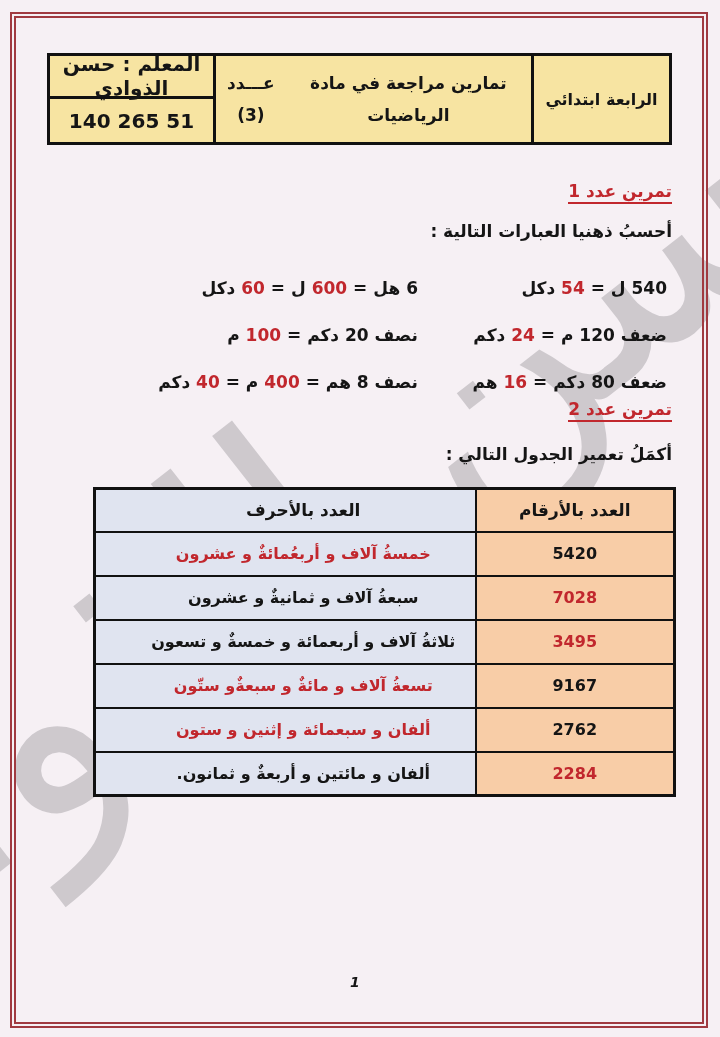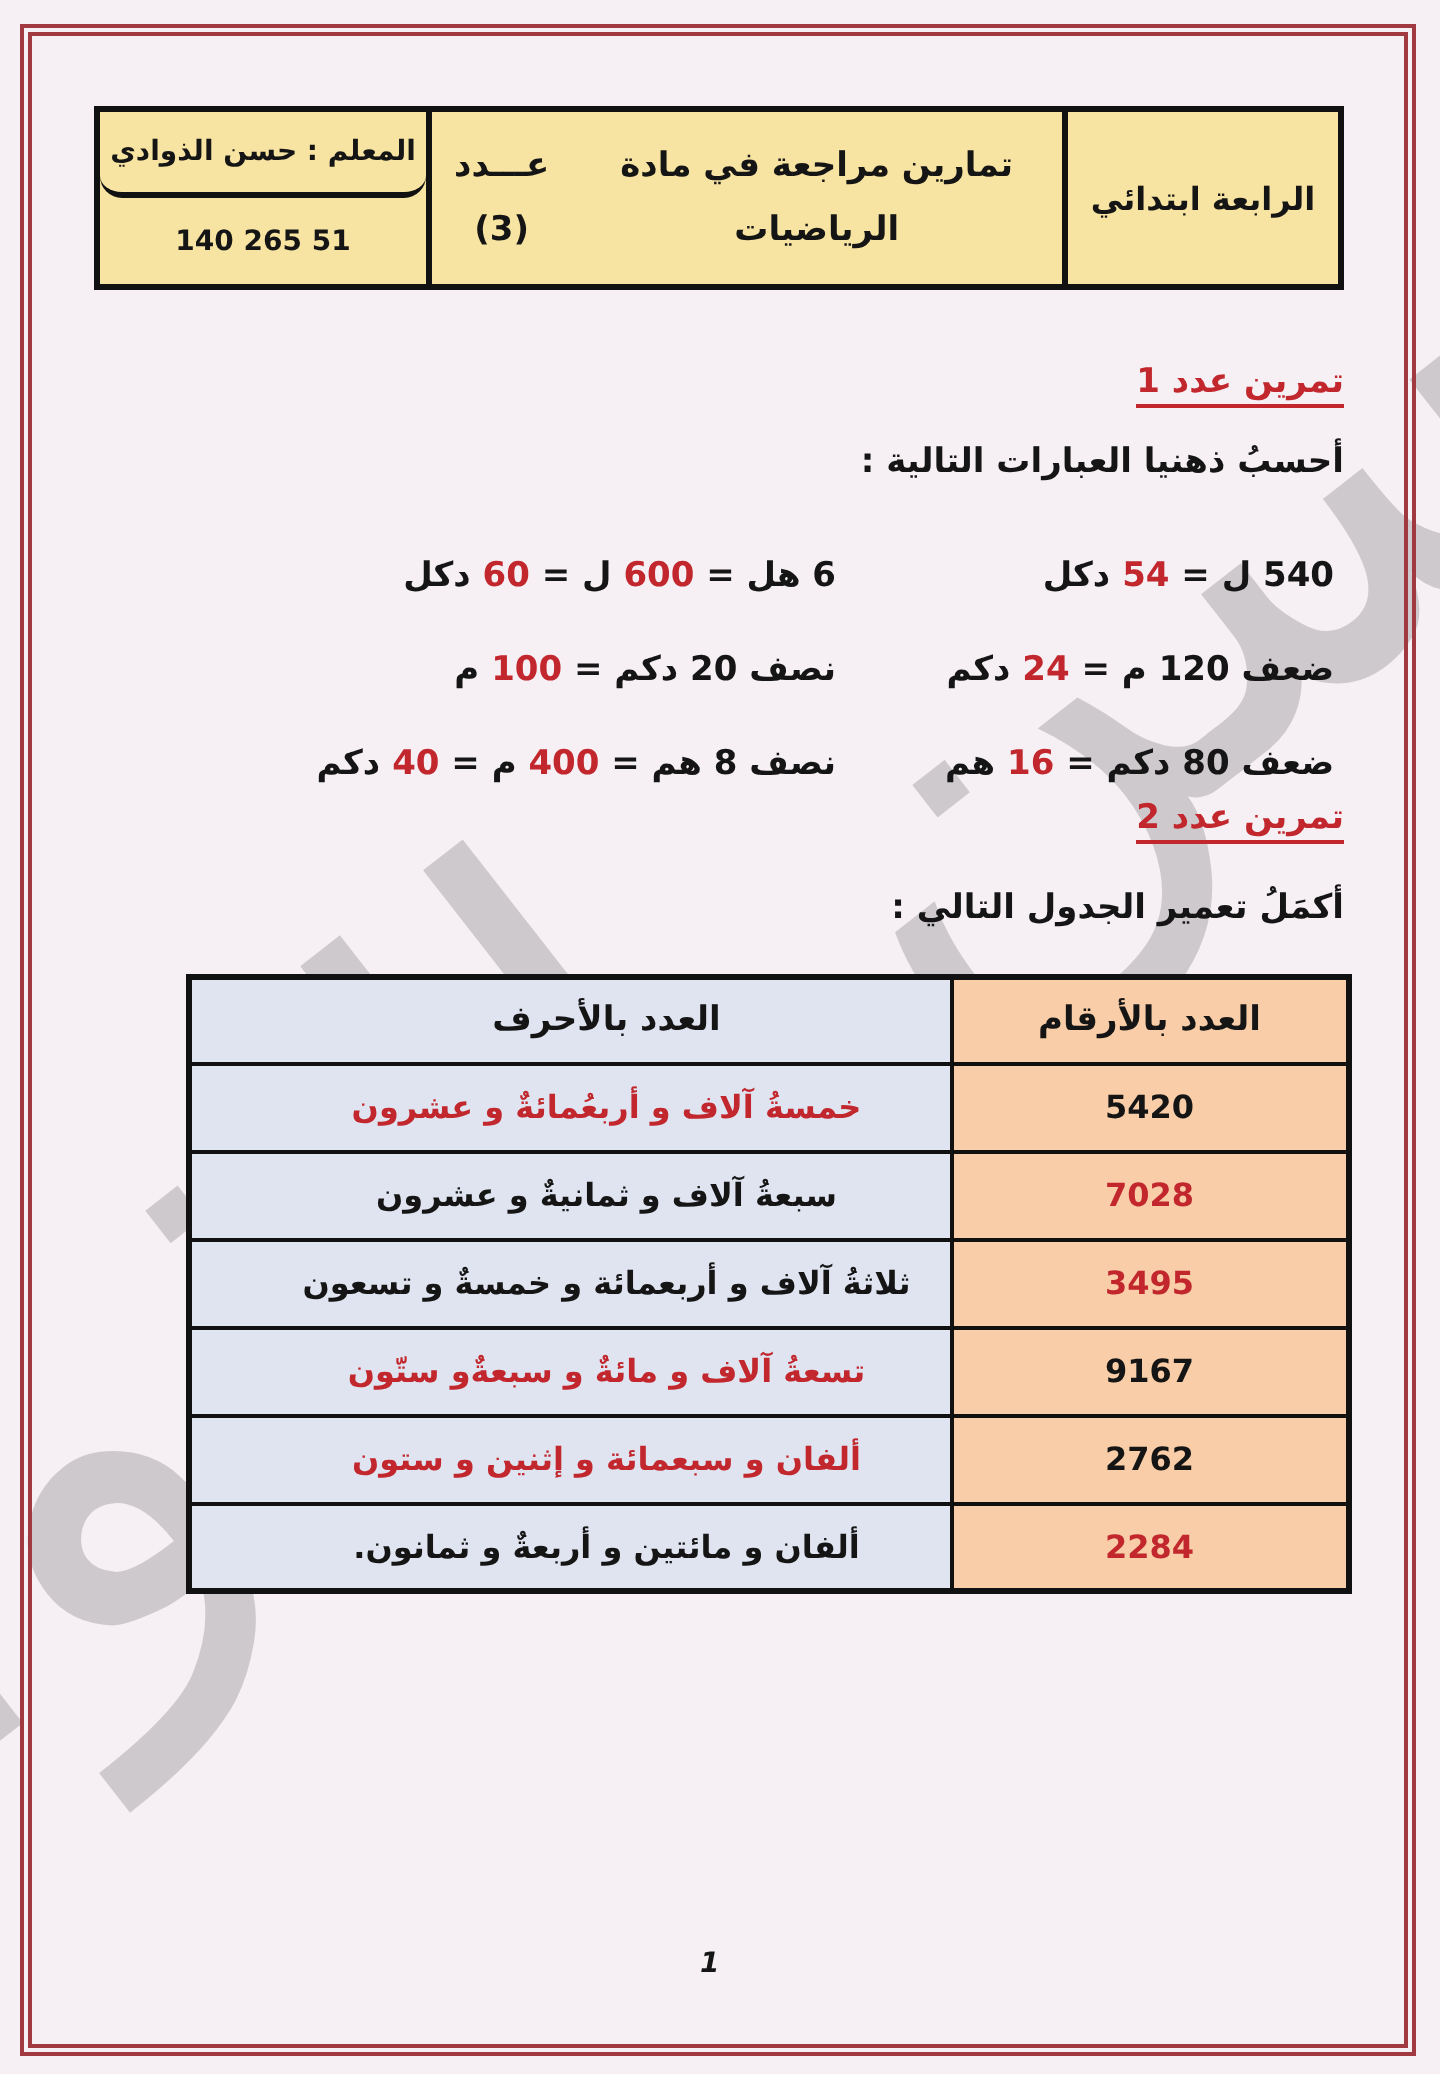--- a/index.html
+++ b/index.html
@@ -32,21 +32,21 @@
   
   .hdr{
     position:absolute;right:48px;top:53px;width:625px;height:92px;
     display:flex;flex-direction:row;border:3px solid #111;background:var(--cream);
   }
   .hdr .cell{display:flex;align-items:center;justify-content:center;
     font-weight:bold;color:var(--ink);text-align:center;}
   .hdr-class{width:138px;border-left:3px solid #111;font-size:16px;}
   .hdr-title{flex:1;flex-direction:row;border-left:3px solid #111;font-size:17px;line-height:1.9;}
   .hdr-teacher{width:163px;flex-direction:column;padding:0;}
-  .hdr-teacher .trow{width:100%;height:50%;display:flex;align-items:center;justify-content:center;font-size:14px;font-weight:bold;border-radius:11px;}
+  .hdr-teacher .trow{width:100%;height:50%;display:flex;align-items:center;justify-content:center;font-size:20px;font-weight:bold;}
   .hdr-teacher .trow:first-child{border-bottom:3px solid #111;}
   
   .ex-heading{
     position:absolute;color:var(--red);font-size:17px;font-weight:bold;
     border-bottom:2px solid var(--red);padding-bottom:1px;
   }
   .ex1-h{right:48px;top:181px;text-align:right;}
   .ex2-h{right:48px;top:399px;}
   .instruction{position:absolute;font-size:17px;font-weight:bold;color:var(--ink);}
   .ins1{right:48px;top:221px;text-align:center;}

